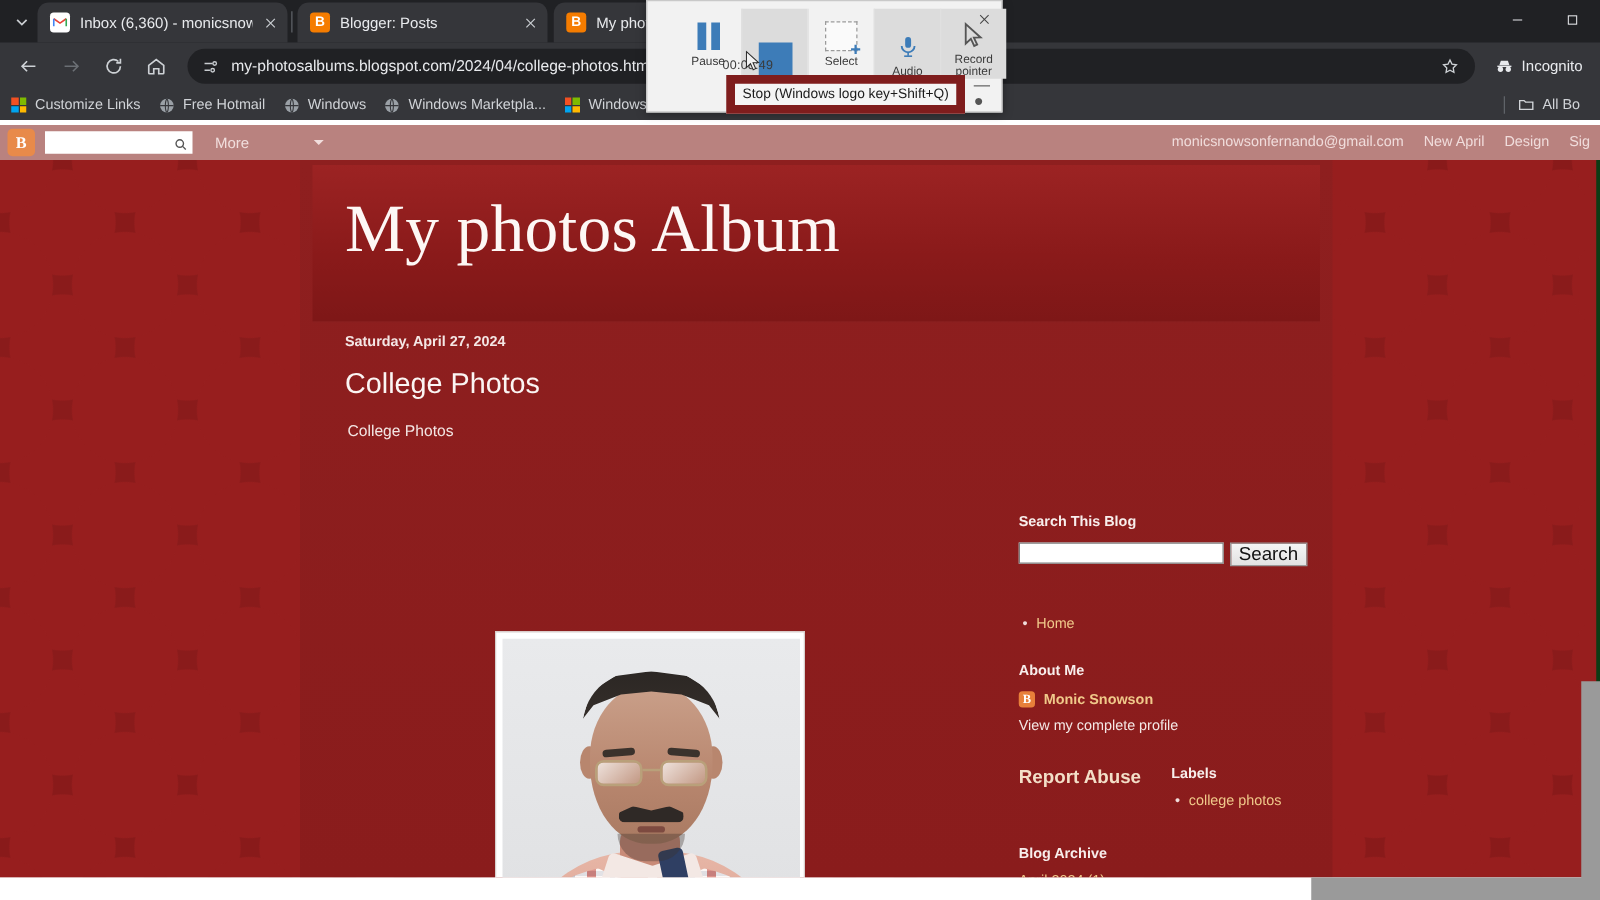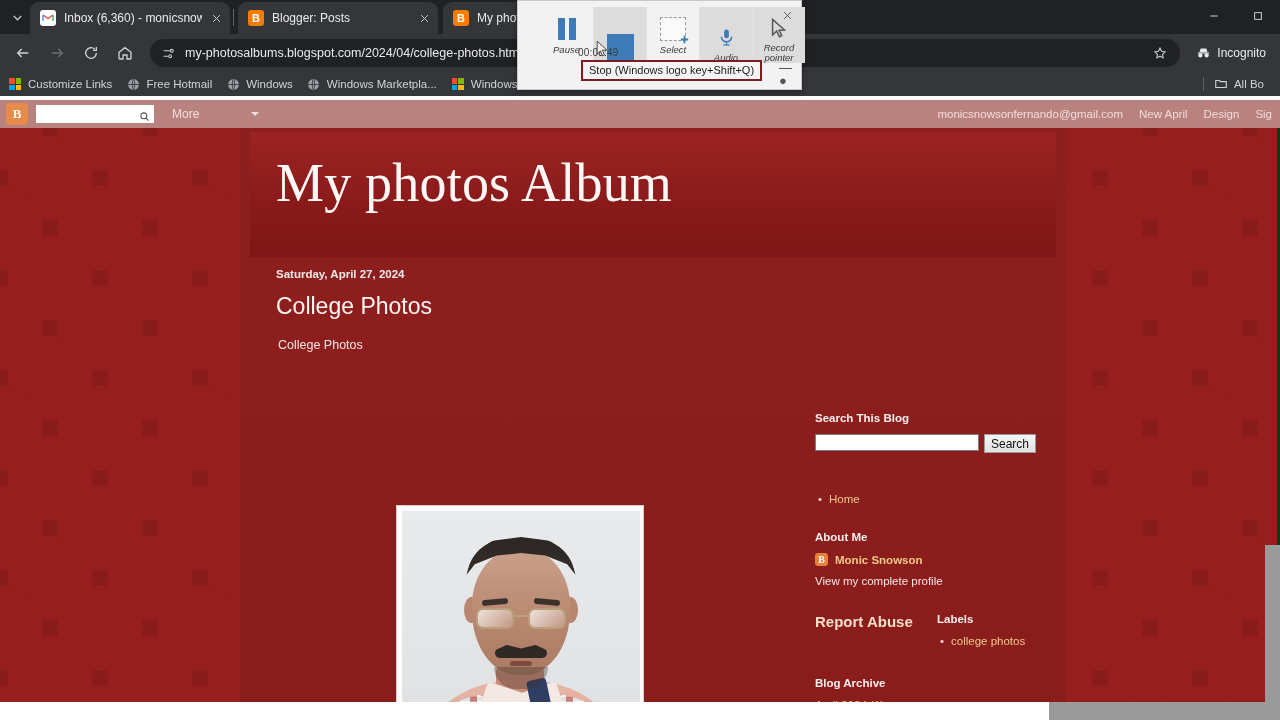--- a/index.html
+++ b/index.html
@@ -133,21 +133,20 @@
               display: flex; align-items: center; padding-right: 2px; }
   .bm-divider { width: 1px; height: 14px; background: #5f6368; margin-right: 10px; }
 
   
   .recorder {
     position: absolute; left: 517px; top: 0px; width: 285px; height: 90px;
     background: #f2f2f2;
     border: 1px solid #c9c9c9;
     box-shadow: 0 2px 7px rgba(0,0,0,.35);
     z-index: 50;
-    font-style: italic;
   }
   .rec-row { position: absolute; left: 0; top: 6px; height: 58px; display: flex; align-items: flex-start; }
   .rec-btn {
     position: relative; width: 53px; height: 56px;
     display: flex; flex-direction: column; align-items: center;
     justify-content: flex-start; padding-top: 7px;
     font-size: 9.5px; color: #3a3a3a;
     border-left: 1px solid #e0e0e0;
   }
   .rec-btn.hl { background: #dcdcdc; justify-content: flex-end; }
@@ -172,21 +171,21 @@
     position: absolute; right: 8px; bottom: 8px; width: 14px; height: 14px;
     display: flex; align-items: center; justify-content: center; color: #555;
     font-size: 13px; line-height: 1;
   }
   .rec-timer {
     position: absolute; left: 578px; top: 47px;
     font-size: 10px; color: #3a3a3a; letter-spacing: .2px; z-index: 52;
   }
   .rec-tooltip {
     position: absolute; left: 581px; top: 60px;
-    background: #f5f5f5; border: 2px solid #7f1d1d;
+    background: #f5f5f5; border: 7px solid #7f1d1d;
     padding: 2px 6px 3px; font-size: 11px; color: #1b1b1b;
     white-space: nowrap; z-index: 60;
   }
   .rec-cursor {
     position: absolute; left: 596px; top: 40px; width: 14px; height: 20px;
     z-index: 61; pointer-events: none;
   }
 
   
   .blogger-bar {
@@ -346,21 +345,21 @@
     font-size: 15px; color: #f3dfc8; font-weight: bold;
   }
   .search-row { display: flex; align-items: stretch; }
   .search-row input {
     width: 164px; height: 17px; border: 1px solid #7d7d7d; background: #fff;
     font-size: 11px; padding: 0 3px; outline: none;
   }
   .search-row button {
     margin-left: 5px; height: 19px; padding: 0 6px;
     background: linear-gradient(180deg,#f5f5f5,#e2e2e2);
-    border: 1px solid #9a9a9a; font-size: 12px; color: #111;
+    border: 1px solid #9a9a9a; font-size: 15px; color: #111;
     font-family: "Liberation Sans", sans-serif; cursor: pointer;
   }
   .sb-ul { list-style: none; margin-left: 14px; }
   .sb-ul li { position: relative; font-size: 11.5px; color: #f0c98a; margin-bottom: 4px; }
   .sb-ul li::before {
     content: "•"; position: absolute; left: -11px; color: #f0dcdb;
   }
   .sb-block { margin-top: 26px; }
   .profile-row { display: flex; align-items: center; margin-bottom: 9px; }
   .profile-ico {

